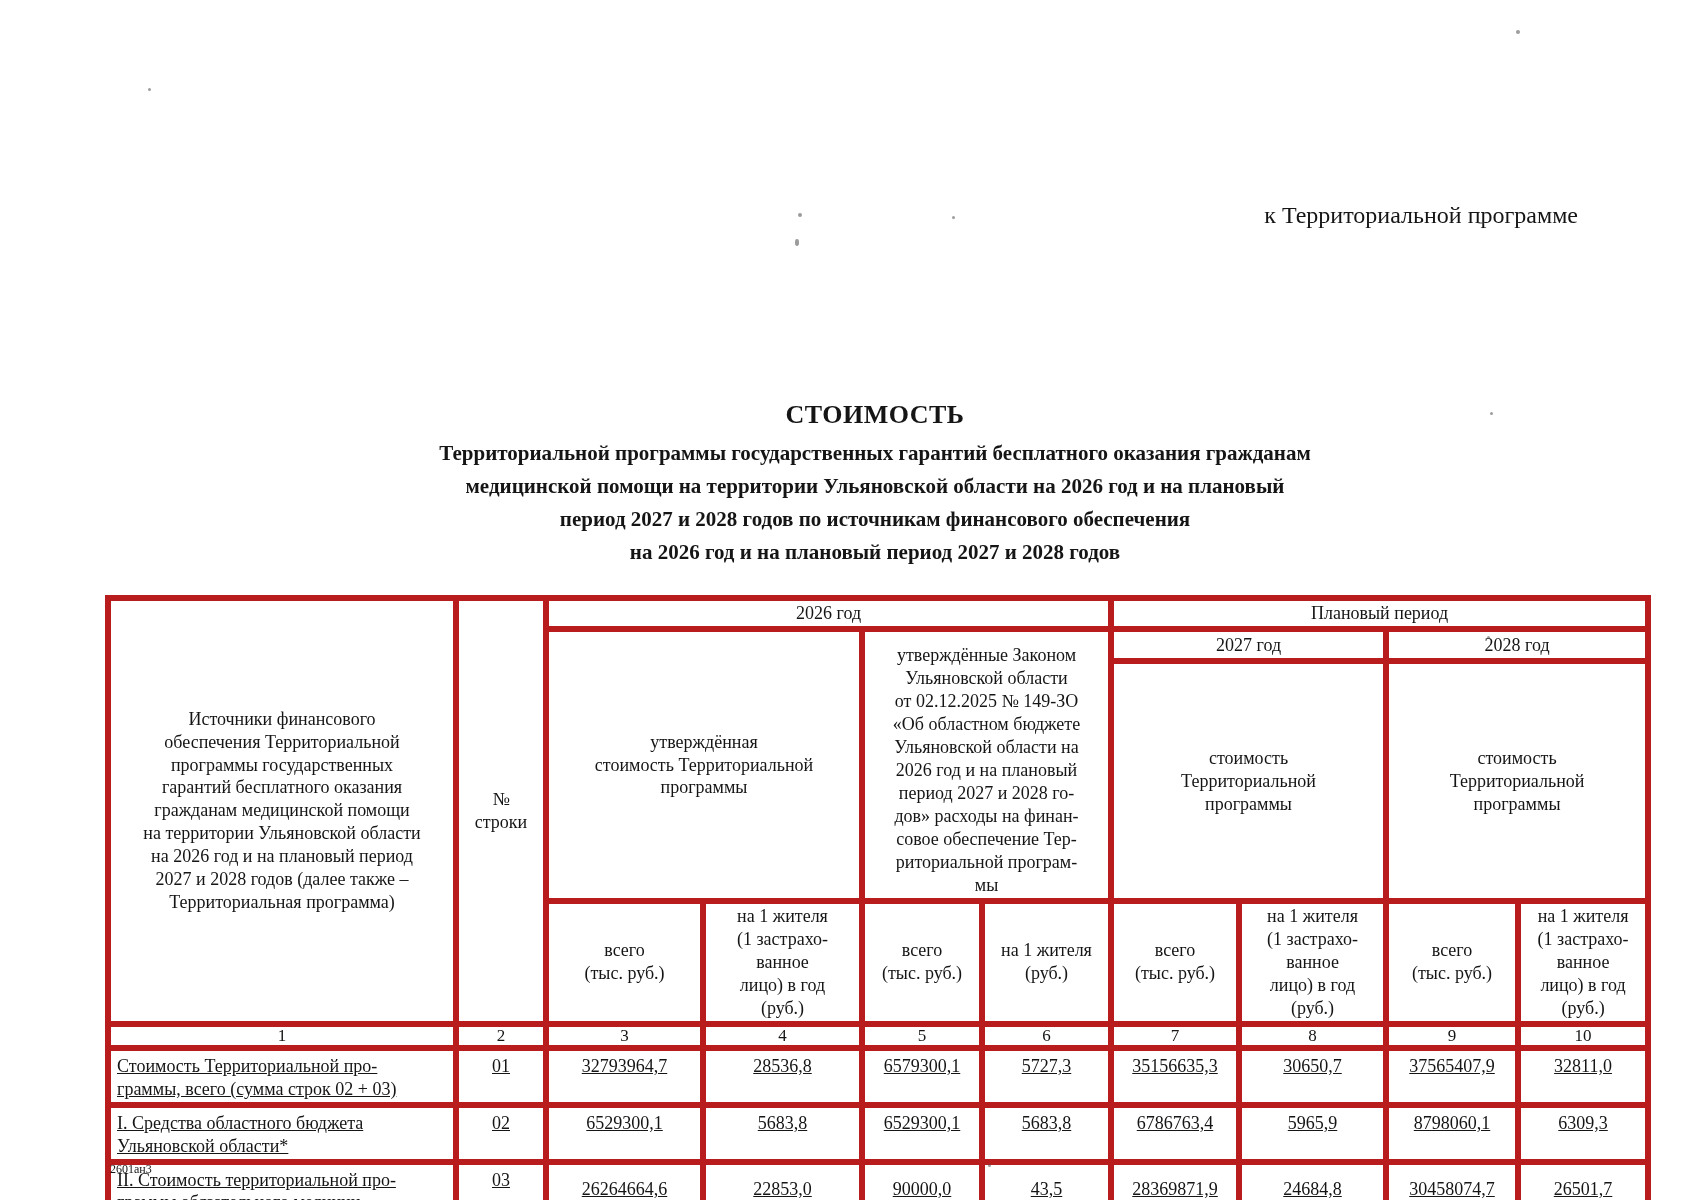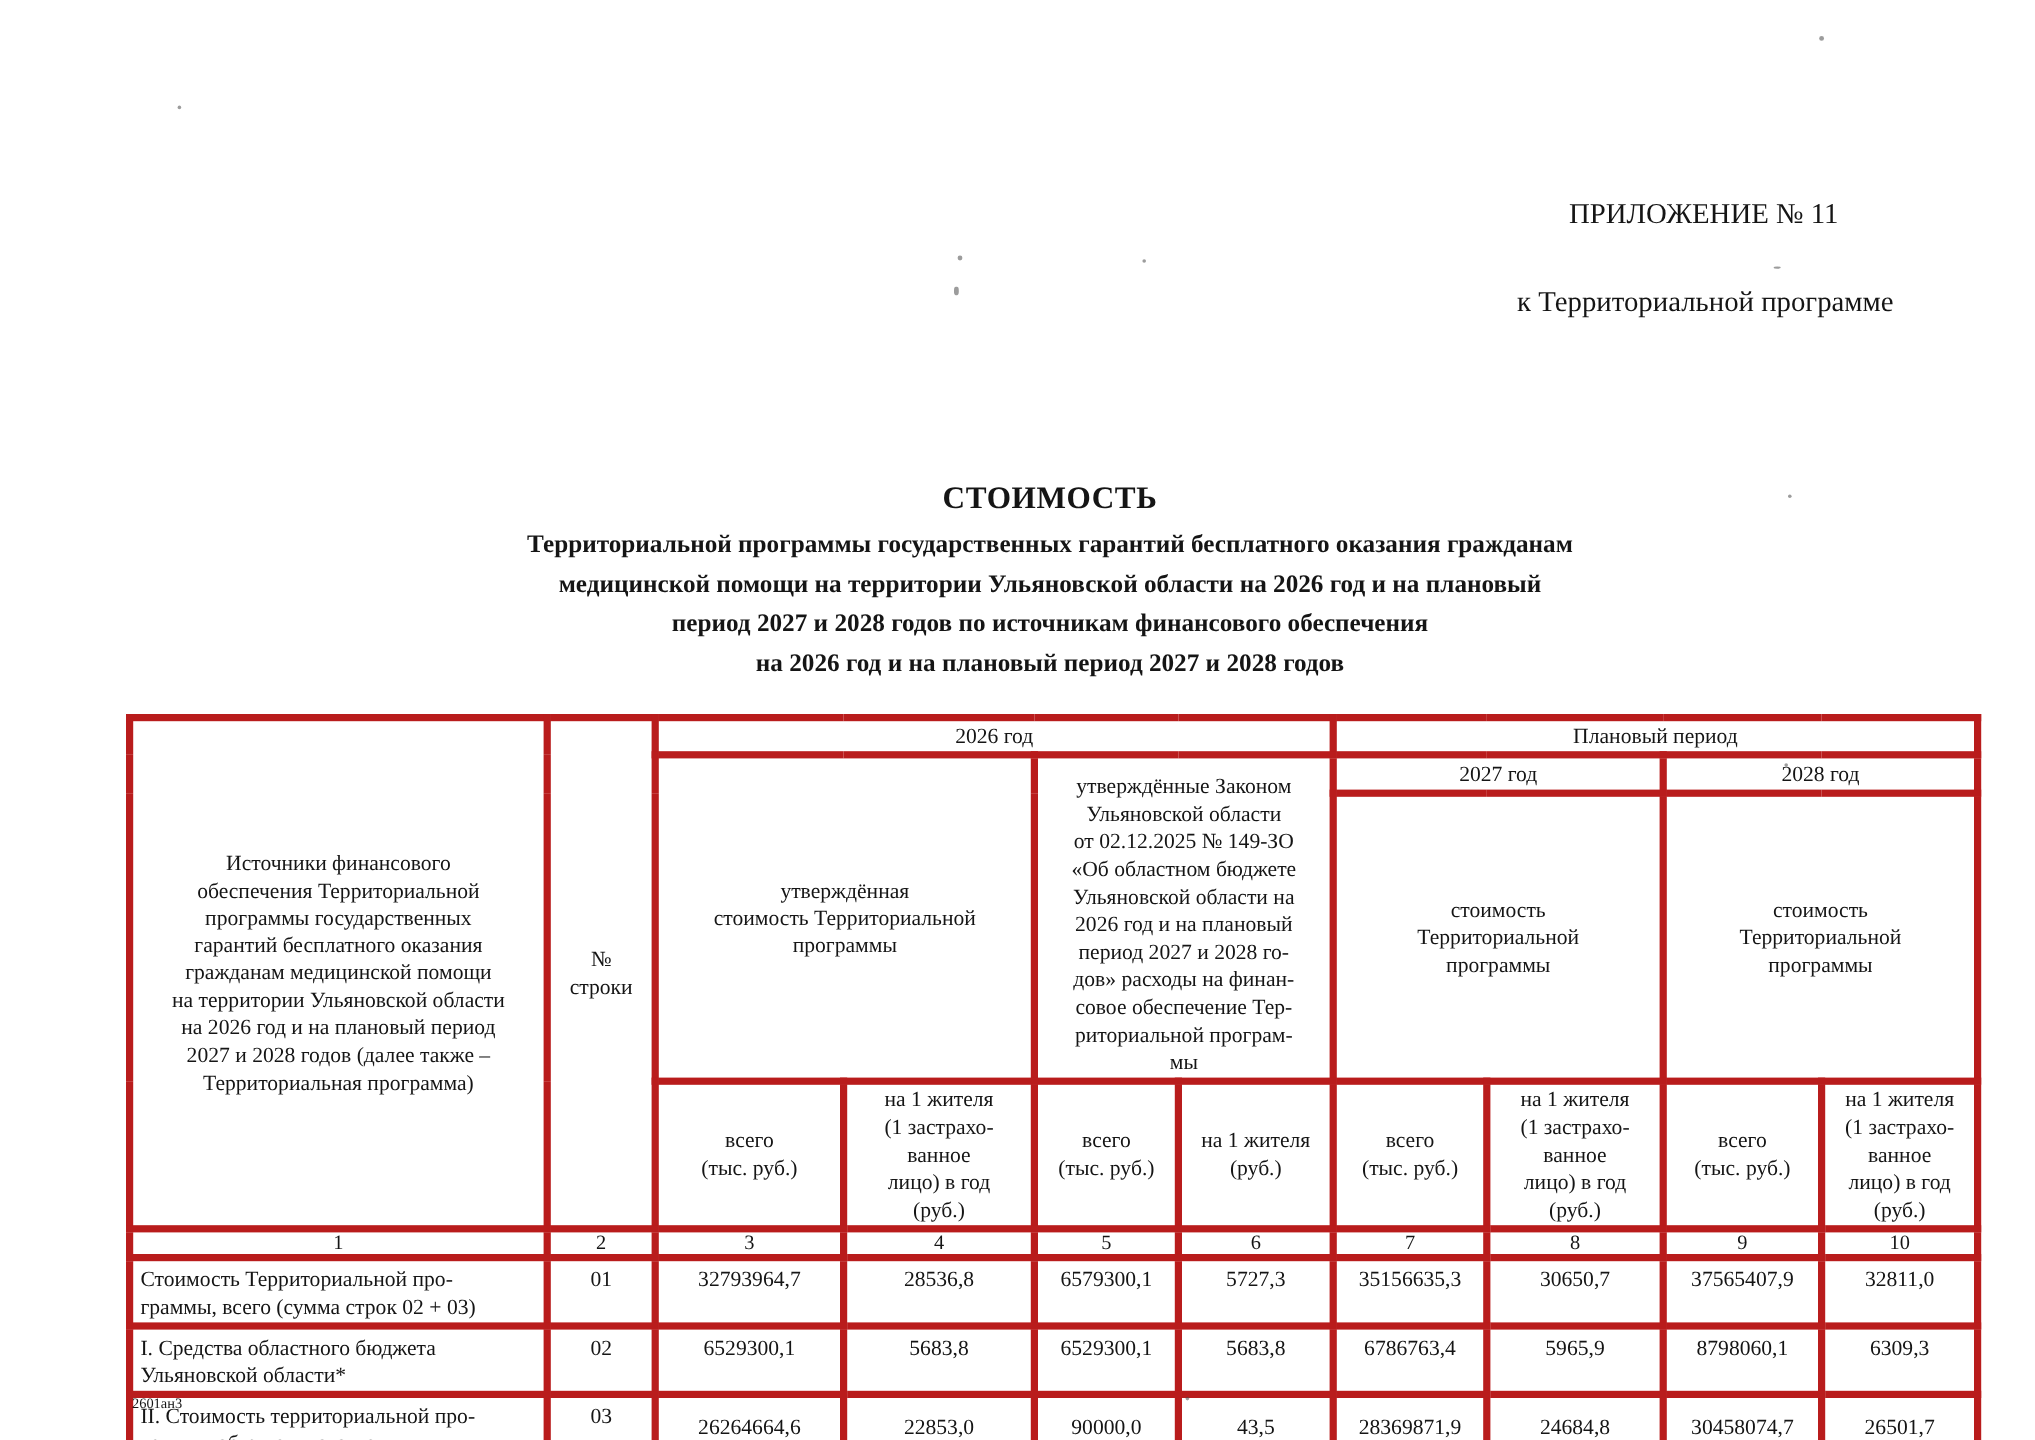--- a/index.html
+++ b/index.html
@@ -8,21 +8,21 @@
     position: relative;
     background: #ffffff;
     font-family: "Liberation Serif", serif;
     color: #151515;
     overflow: hidden;
   }
 
   
   .appendix { position: absolute; top: 166px; right: 118px; text-align: right; font-size: 24px; }
   .appendix-line1 { padding-right: 46px; }
-  .appendix-line2 { margin-top: 46px; }
+  .appendix-line2 { margin-top: 36px; }
 
   
   .title-block { position: absolute; left: 105px; top: 400px; width: 1540px; text-align: center; font-weight: 700; }
   .title-main { font-size: 26px; letter-spacing: .5px; }
   .title-sub { margin-top: 7px; font-size: 21px; line-height: 33px; white-space: pre-line; }
 
   
   table.cost-table {
     position: absolute; left: 105px; top: 595px; width: 1540px;
     border-collapse: collapse; table-layout: fixed;
@@ -41,21 +41,21 @@
   tr.r2 { height: 25px; }
   tr.r3 { height: 227px; }
   tr.r4 { height: 118px; }
   tr.r5 { height: 20px; }
   tr.d1 { height: 53px; }
   tr.d2 { height: 52px; }
   tr.d3 { height: 40px; }
 
   th.c-law { line-height: 1.28; padding-top: 12px; }
   tr.numrow td { font-size: 17px; padding: 0 3px; line-height: 1.1; }
-  tr.datarow td { vertical-align: top; padding-top: 4px; }
+  tr.datarow td { vertical-align: top; padding-top: 4px; text-decoration: underline; }
   tr.datarow td.lbl { text-align: left; padding-left: 6px; padding-right: 4px; }
   tr.d3 td.val { vertical-align: middle; padding-top: 0; }
 
   
   .footer-code { position: absolute; left: 110px; top: 1162px; font-size: 12px; }
 
   
   .speck { position: absolute; background: #4a4a4a; border-radius: 50%; opacity: .55; }
   .sp1 { left: 798px; top: 213px; width: 4px; height: 4px; }
   .sp2 { left: 795px; top: 239px; width: 4px; height: 7px; border-radius: 40%; }
@@ -64,21 +64,20 @@
   .sp5 { left: 1516px; top: 30px; width: 4px; height: 4px; }
   .sp6 { left: 148px; top: 88px; width: 3px; height: 3px; }
   .sp7 { left: 1490px; top: 412px; width: 3px; height: 3px; }
   .sp8 { left: 1487px; top: 636px; width: 3px; height: 3px; }
   .sp9 { left: 988px; top: 1164px; width: 3px; height: 3px; }
 </style>
 </head>
 <body>
 
 <div class="appendix">
-  <div class="appendix-line1">ПРИЛОЖЕНИЕ № 11</div>
   <div class="appendix-line2">к Территориальной программе</div>
 </div>
 
 <div class="title-block">
   <div class="title-main">СТОИМОСТЬ</div>
   <div class="title-sub">Территориальной программы государственных гарантий бесплатного оказания гражданам
 медицинской помощи на территории Ульяновской области на 2026 год и на плановый
 период 2027 и 2028 годов по источникам финансового обеспечения
 на 2026 год и на плановый период 2027 и 2028 годов</div>
 </div>

